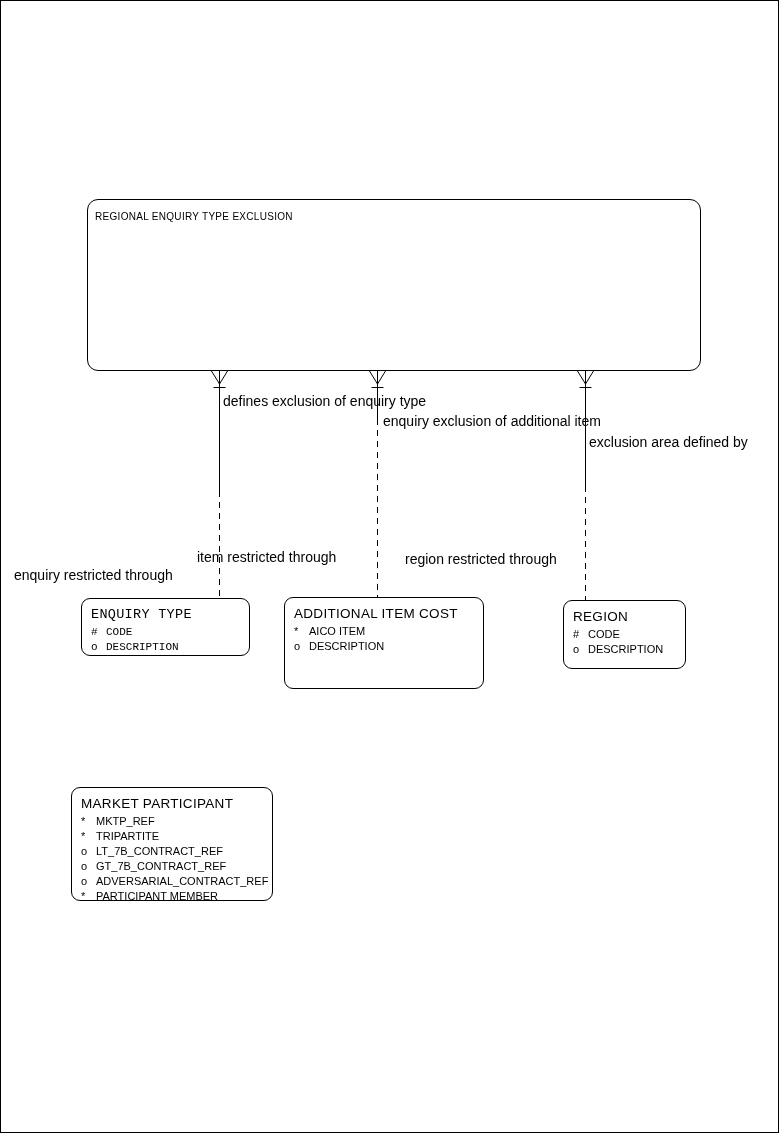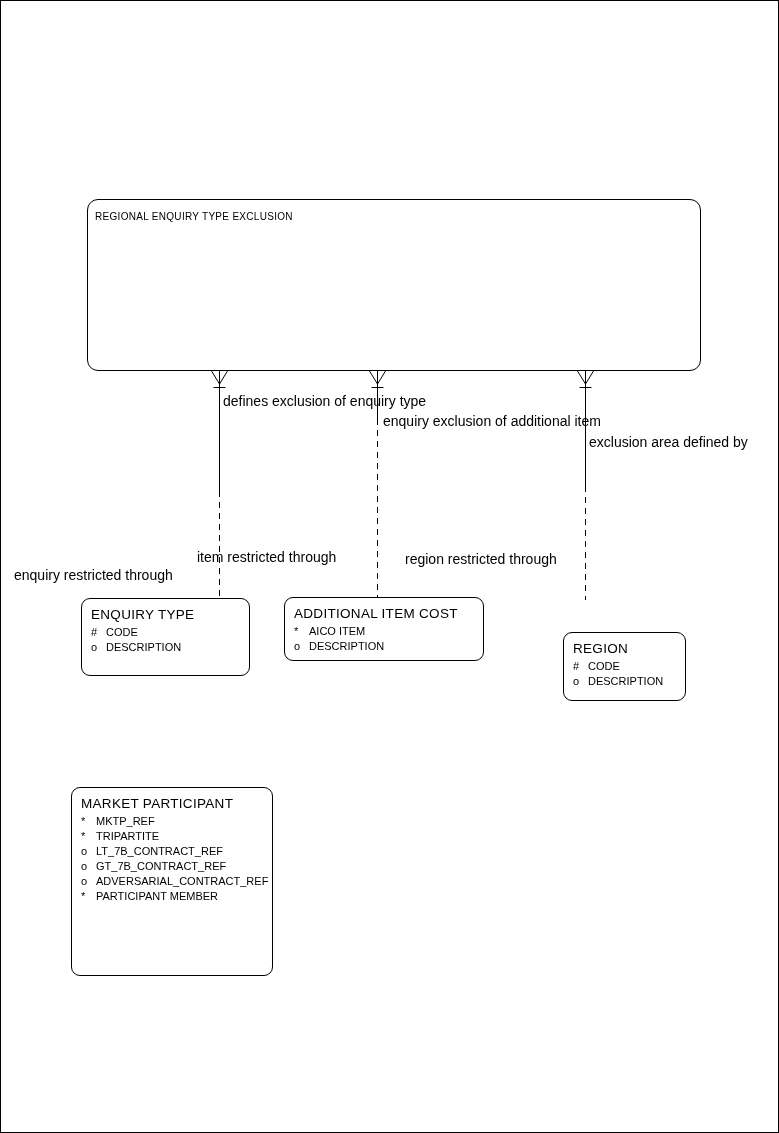--- a/index.html
+++ b/index.html
@@ -42,24 +42,24 @@
     white-space: nowrap;
   }
   .attr .marker { flex: 0 0 15px; width: 15px; }
   .entity--root {
     left: 86px; top: 198px;
     width: 614px; height: 172px;
     border-radius: 11px;
     padding: 9px 0 0 7px;
   }
   .entity--root .title { font-size: 10px; }
-  .entity--enquiry-type      { left: 80px;  top: 597px; width: 169px; height: 78px; }
-  .entity--additional-item   { left: 283px; top: 596px; width: 200px; height: 64px; border-radius: 9px; }
-  .entity--region            { left: 562px; top: 599px; width: 123px; height: 69px; margin-top: 32px; }
-  .entity--market-participant{ left: 70px;  top: 786px; width: 202px; height: 189px; }
+  .entity--enquiry-type      { left: 80px;  top: 597px; width: 169px; height: 58px; font-family: Liberation Mono, monospace; }
+  .entity--additional-item   { left: 283px; top: 596px; width: 200px; height: 92px; border-radius: 9px; }
+  .entity--region            { left: 562px; top: 599px; width: 123px; height: 69px; }
+  .entity--market-participant{ left: 70px;  top: 786px; width: 202px; height: 114px; }
   .rel-label {
     position: absolute;
     font-size: 14px;
     line-height: 15px;
     white-space: nowrap;
     background: transparent;
     text-align: center;
   }
   .rel-label--defines-enquiry    { left: 222px; top: 393px; }
   .rel-label--defines-additional { left: 382px; top: 413px; }

